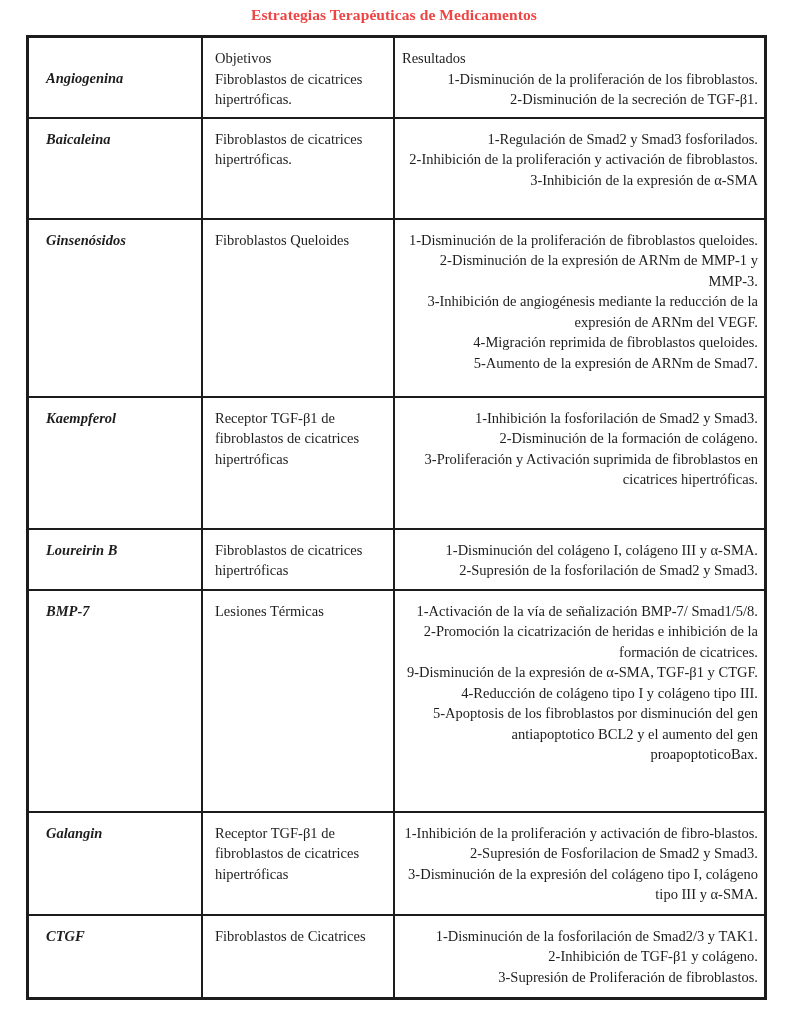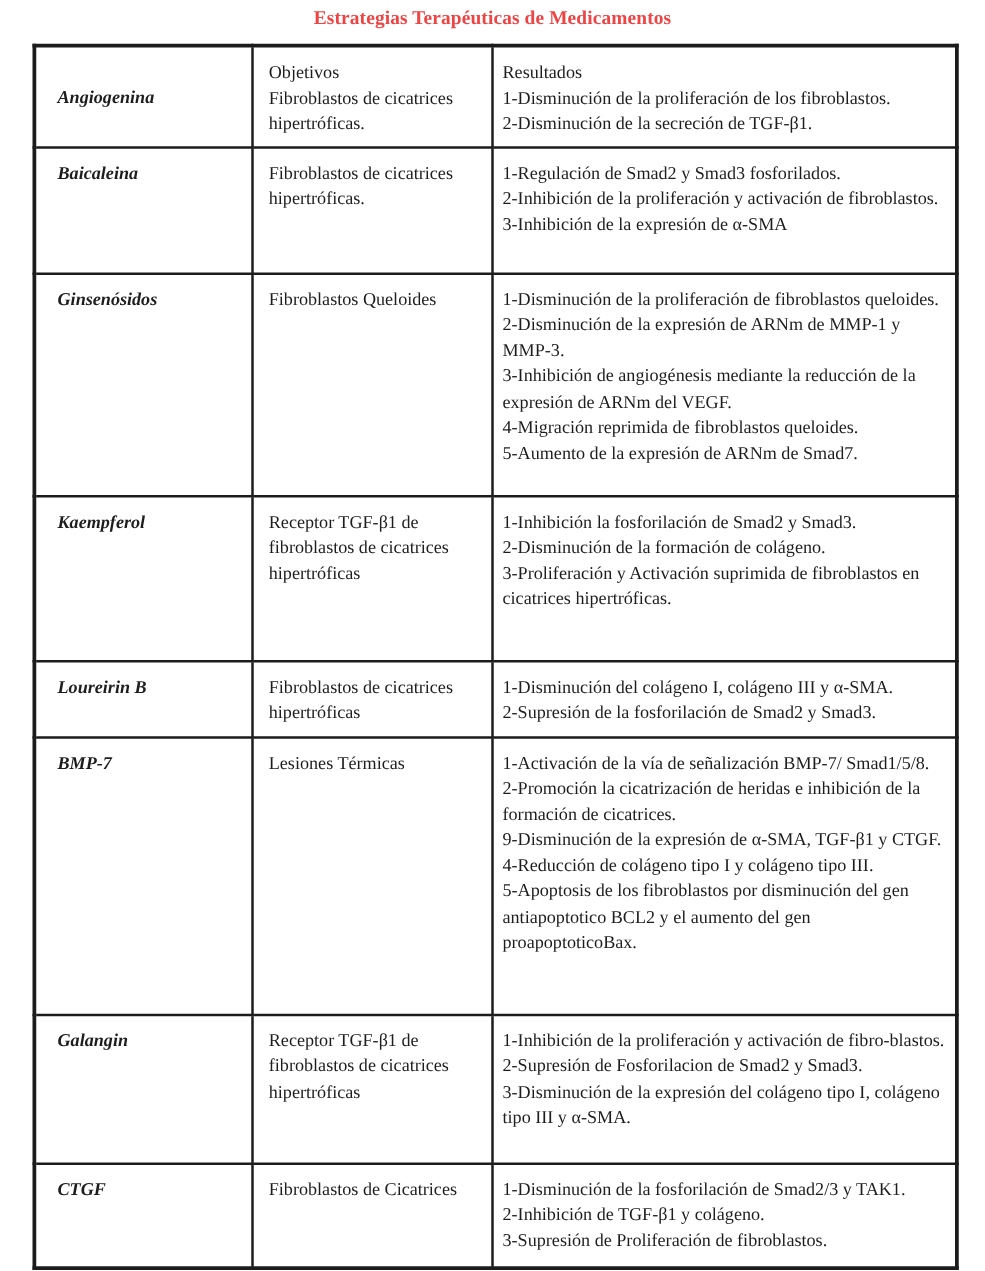--- a/index.html
+++ b/index.html
@@ -62,28 +62,29 @@
     }
     .drug-label.vcenter {
       display: block;
       padding-top: 20px;
     }
     .hdr {
       display: block;
     }
     .res-line {
       display: block;
+      text-align: right;
     }
     .r0 { height: 81px; }
     .r1 { height: 101px; }
     .r2 { height: 178px; }
     .r3 { height: 132px; }
     .r4 { height: 61px; }
     .r5 { height: 222px; }
-    .r6 { height: 119px; }
+    .r6 { height: 103px; }
     .r7 { height: 84px; }
   </style>
 </head>
 <body>
 
 <div class="title">Estrategias Terapéuticas de Medicamentos</div>
 
 <table class="tbl">
   <tbody>
 

